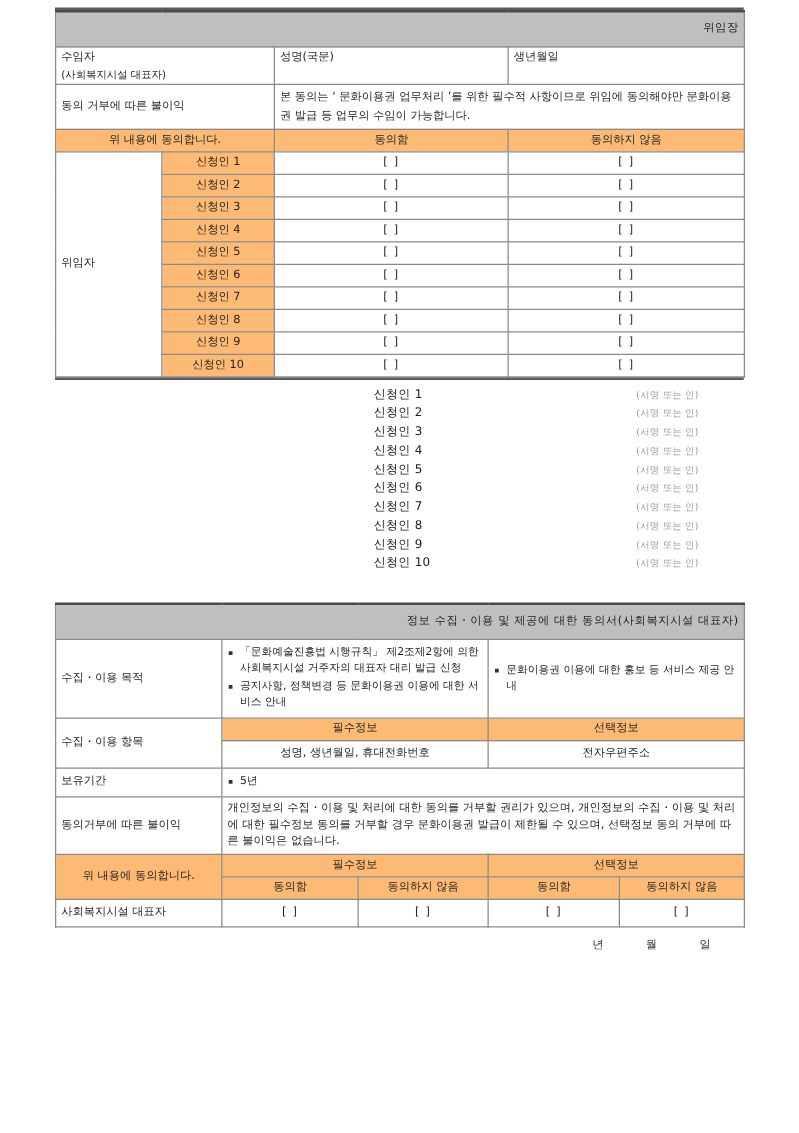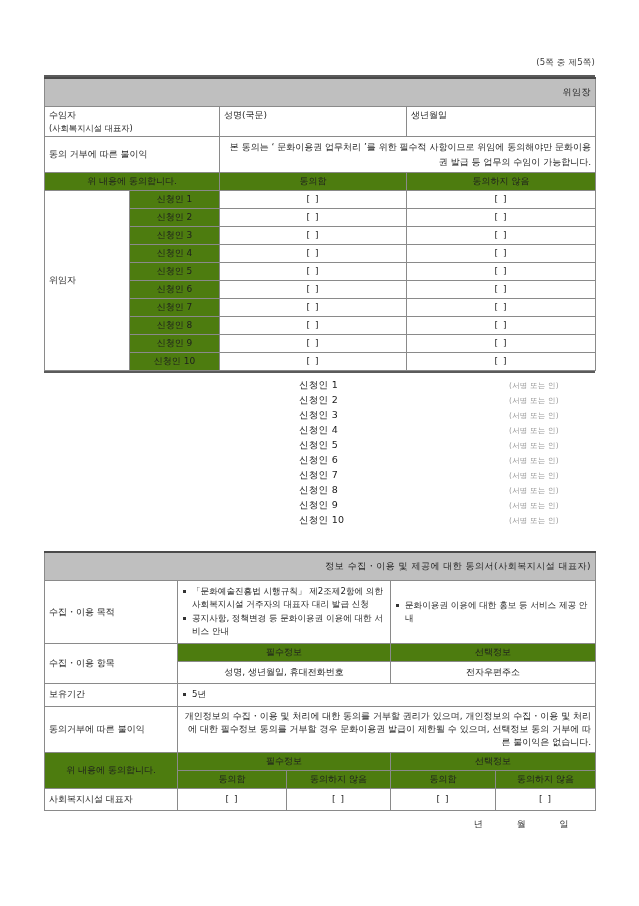--- a/index.html
+++ b/index.html
@@ -55,21 +55,21 @@
   .bandtitle {
     background: #bfbfbf;
     text-align: right;
     font-size: 10px;
     padding: 7px 4px !important;
     border-top: 2.2px solid #4a4a4a !important;
     border-left: 0.8px solid #8a8a8a;
     border-right: 0.8px solid #8a8a8a;
     letter-spacing: .5px;
   }
-  .gray { background: #4d7c0f; text-align: center; }
+  .gray { background: #fdba74; text-align: center; }
   .ctr  { text-align: center; }
   .lft  { text-align: left; }
   .row-lbl { text-align: left; }
   .box { letter-spacing: 1px; }
 
   .frm-wrap { margin-top: 24px; }
 
   
   .rule-bot {
     border-top: 2.2px solid #5b5b5b;
@@ -146,32 +146,29 @@
     position: absolute;
     left: 0; top: 5px;
     width: 3px; height: 3px;
     background: #333;
   }
   .cellpad { padding: 4px 5px !important; vertical-align: middle; }
 
   .blocktext {
     font-size: 8.7px;
     line-height: 1.55;
-    text-align: right;
+    text-align: left;
     padding: 3px 4px !important;
   }
 </style>
 </head>
 <body>
 
 <div class="page">
 
-  <div class="page-head">
-    <span>(5쪽 중 제5쪽)</span>
-  </div>
   <div class="rule-top"></div>
 
   <table class="frm">
     <colgroup>
       <col style="width:85px">
         <col style="width:90px">
       <col style="width:187px">
         <col style="width:189px">
     </colgroup>
     <tbody>

